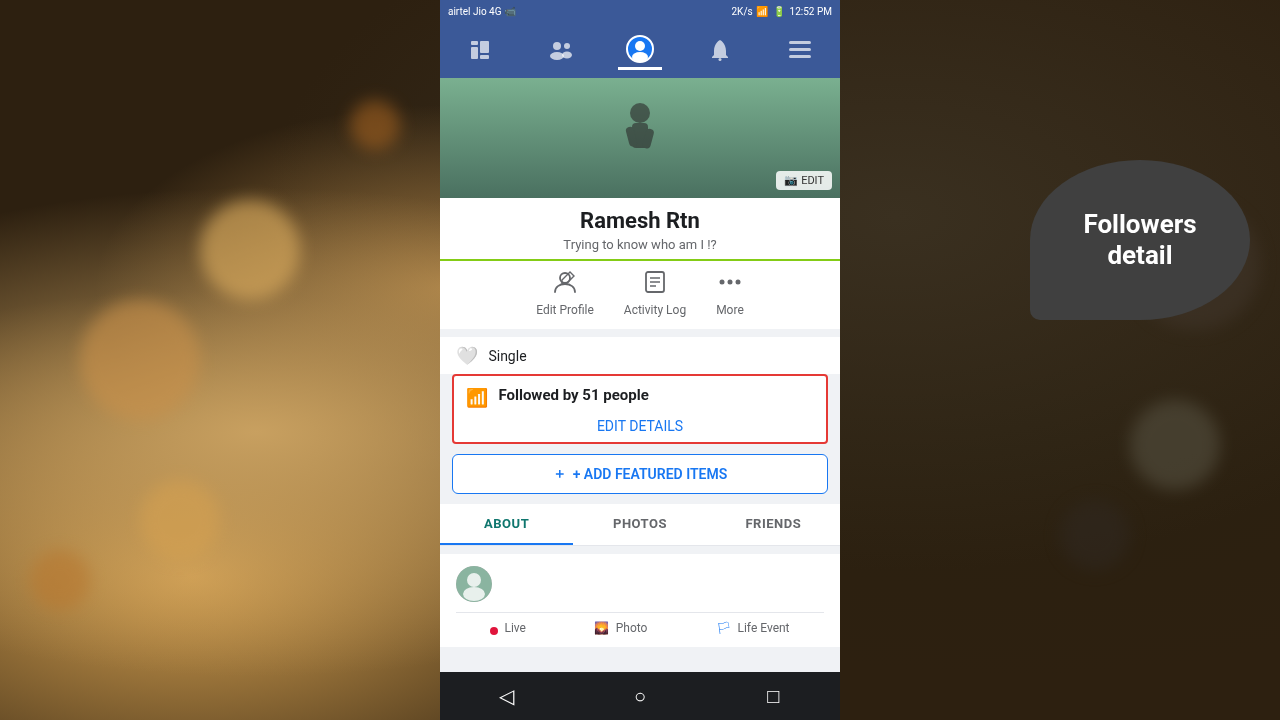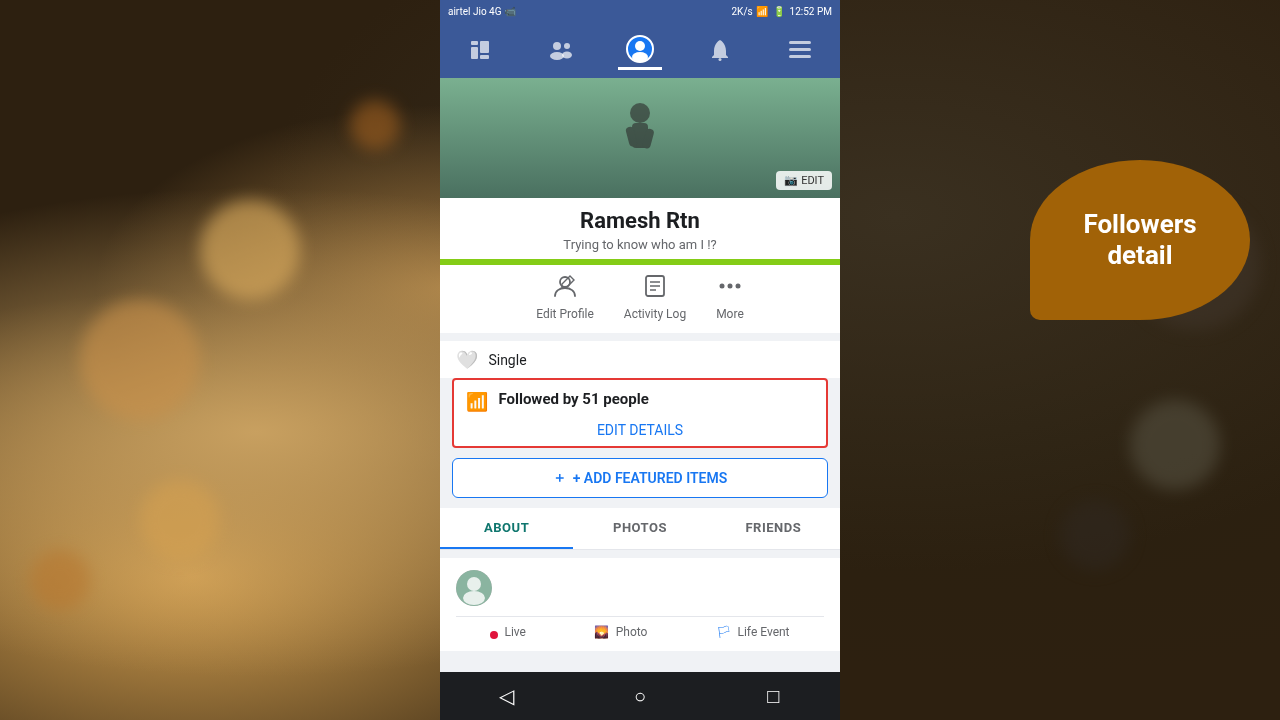--- a/index.html
+++ b/index.html
@@ -132,21 +132,21 @@
       margin-top: 4px;
       margin-bottom: 7px;
     }
 
     
     .action-buttons {
       display: flex;
       justify-content: center;
       gap: 30px;
       padding: 8px 0 12px;
-      border-top: 6px solid #84cc16;
+      border-top: 2px solid #84cc16;
       width: 100%;
     }
     .action-btn {
       display: flex;
       flex-direction: column;
       align-items: center;
       gap: 3px;
       cursor: pointer;
       color: #65676b;
       font-size: 12px;
@@ -302,21 +302,21 @@
       display: flex;
       align-items: center;
       justify-content: center;
     }
 
     
     .tooltip-bubble {
       position: absolute;
       right: 30px;
       top: 160px;
-      background: #a16207;
+      background: #404040;
       border-radius: 50% 50% 50% 10px;
       width: 220px;
       height: 160px;
       display: flex;
       align-items: center;
       justify-content: center;
       flex-direction: column;
       padding: 20px;
     }
     .tooltip-text {

